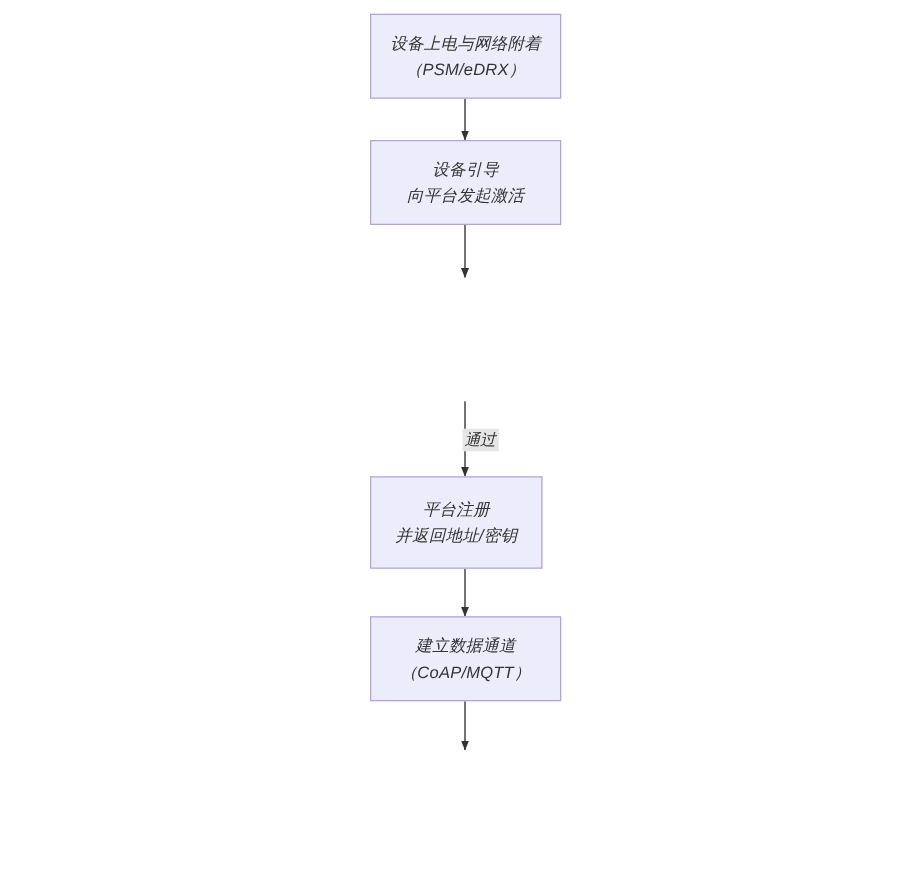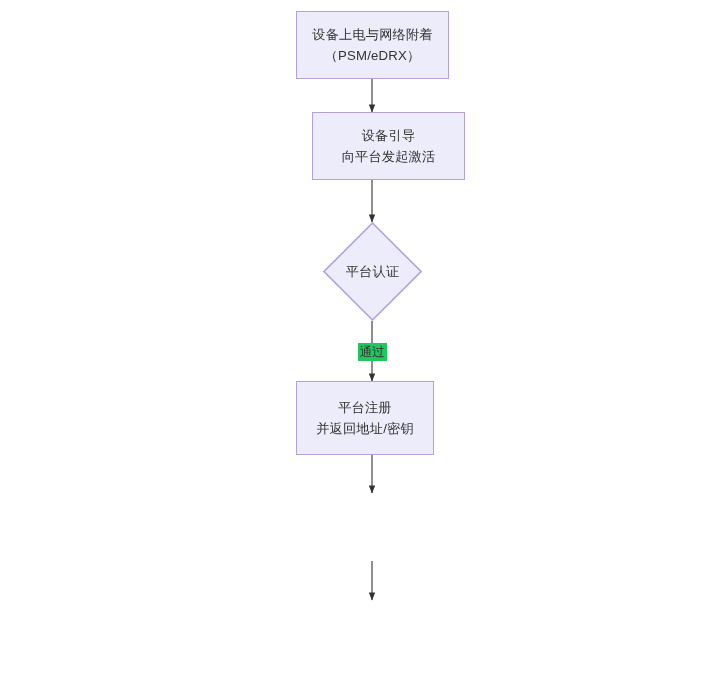--- a/index.html
+++ b/index.html
@@ -13,20 +13,21 @@
     position: relative;
     font-family: "Liberation Sans", "DejaVu Sans", sans-serif;
     overflow: hidden;
   }
   #flowchart {
     position: absolute;
     left: 0;
     top: 0;
     width: 726px;
     height: 700px;
+    font-style: italic;
   }
   .node {
     position: absolute;
     box-sizing: border-box;
     display: flex;
     align-items: center;
     justify-content: center;
     flex-direction: column;
   }
   .node-rect {
@@ -68,25 +69,26 @@
     top: 0;
     width: 726px;
     height: 700px;
     pointer-events: none;
   }
   .edge-label {
     position: absolute;
     color: #333333;
     font-size: 12.6px;
     line-height: 16px;
-    background: #22c55e;
+    background: #e5e5e5;
     padding: 1px 2px;
     text-align: center;
     white-space: nowrap;
     user-select: none;
+    margin-left: 12px;
   }
 </style>
 </head>
 <body>
 
 <div id="flowchart">
     <svg class="edge-svg" width="726" height="700">
       <defs>
         <marker id="arrowhead" markerWidth="9" markerHeight="9" refX="7.6" refY="3.2" orient="auto" markerUnits="userSpaceOnUse">
           <path d="M0,0 L8,3.2 L0,6.4 z" fill="#333333"></path>
@@ -95,30 +97,26 @@
       <line x1="372" y1="79" x2="372" y2="112" stroke="#333333" stroke-width="1.1" marker-end="url(#arrowhead)"></line>
       <line x1="372" y1="180" x2="372" y2="222" stroke="#333333" stroke-width="1.1" marker-end="url(#arrowhead)"></line>
       <line x1="372" y1="321" x2="372" y2="381" stroke="#333333" stroke-width="1.1" marker-end="url(#arrowhead)"></line>
       <line x1="372" y1="455" x2="372" y2="493" stroke="#333333" stroke-width="1.1" marker-end="url(#arrowhead)"></line>
       <line x1="372" y1="561" x2="372" y2="600" stroke="#333333" stroke-width="1.1" marker-end="url(#arrowhead)"></line>
     </svg>
     <div class="node node-rect" style="left: 296px; top: 11px; width: 153px; height: 68px;">
       <div class="node-label">设备上电与网络附着
 （PSM/eDRX）</div>
     </div>
-    <div class="node node-rect" style="left: 296px; top: 112px; width: 153px; height: 68px; margin-left: 16px;">
+    <div class="node node-rect" style="left: 296px; top: 112px; width: 153px; height: 68px;">
       <div class="node-label">设备引导
 向平台发起激活</div>
-    </div>
-    <div class="diamond-wrap" style="left: 323px; top: 222px; width: 99px; height: 99px;">
-      <svg class="diamond-shape" viewBox="0 0 99 99">
-        <polygon points="49.5,1 98,49.5 49.5,98 1,49.5" fill="#ECECFB" stroke="#B3A2DC" stroke-width="1.6"></polygon>
-      </svg>
-      <div class="diamond-text">
-        <div class="node-label">平台认证</div>
-      </div>
     </div>
     <div class="node node-rect" style="left: 296px; top: 381px; width: 138px; height: 74px;">
       <div class="node-label">平台注册
 并返回地址/密钥</div>
     </div>
+    <div class="node node-rect" style="left: 296px; top: 493px; width: 153px; height: 68px;">
+      <div class="node-label">建立数据通道
+（CoAP/MQTT）</div>
+    </div>
     <div class="edge-label" style="visibility: visible; left: 357.5px; top: 343px;">通过</div>
   </div>
 
 </body></html>

